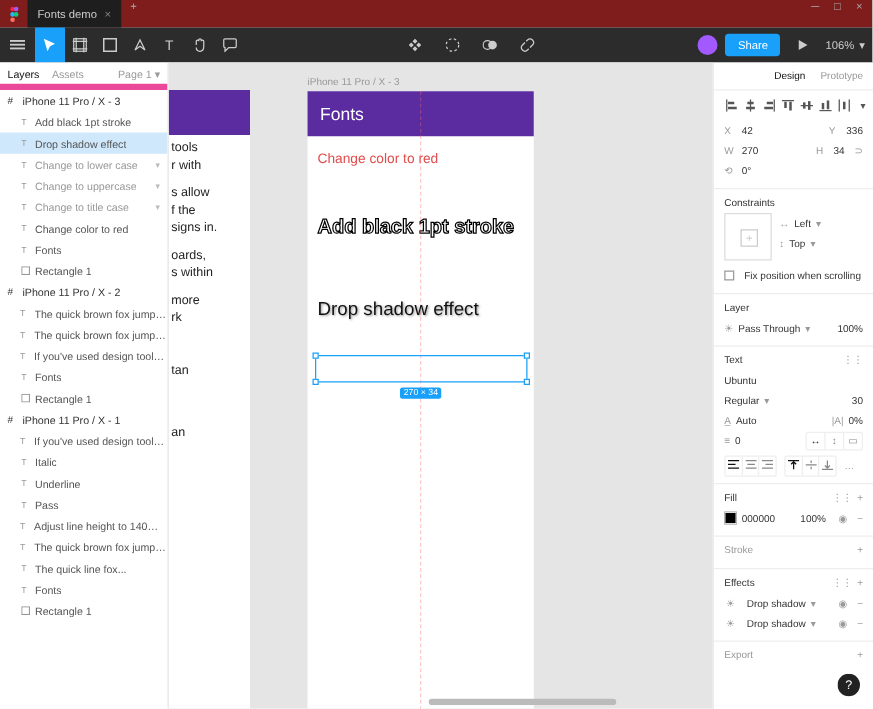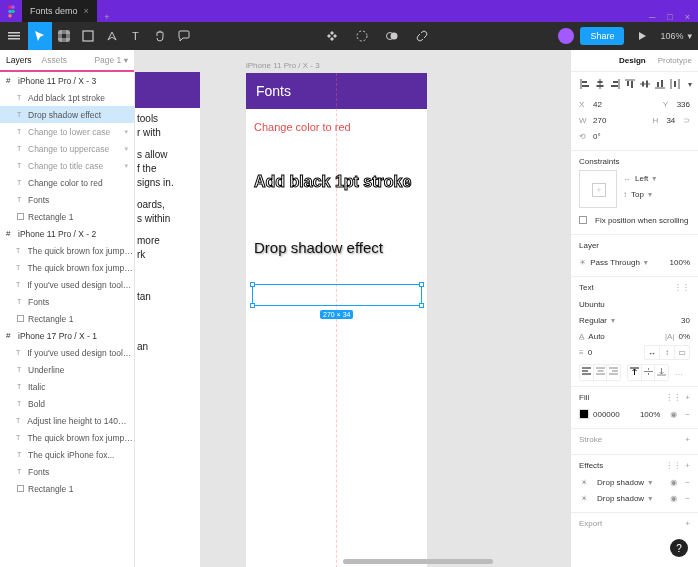--- a/index.html
+++ b/index.html
@@ -1,36 +1,36 @@
 <!DOCTYPE html>
 <html><head>
 <meta charset="utf-8">
 <style>
 * { box-sizing: border-box; margin: 0; padding: 0; font-family: -apple-system, BlinkMacSystemFont, "Segoe UI", sans-serif; }
 body { width: 698px; height: 567px; background: #e5e5e5; overflow: hidden; display: flex; flex-direction: column; }
-.titlebar { height: 22px; background: #6d28d9; color: #aaa; display: flex; align-items: flex-end; font-size: 9px; }
+.titlebar { height: 22px; background: #7f1d1d; color: #aaa; display: flex; align-items: flex-start; font-size: 9px; }
 .titlebar .logo { width: 22px; height: 22px; display: flex; align-items: center; justify-content: center; color: #fff; }
 .titlebar .tab { background: #1e1e1e; padding: 0 8px; height: 22px; display: flex; align-items: center; color: #ccc; }
 .titlebar .tab-close { margin-left: 6px; color: #888; }
 .titlebar .newtab { width: 20px; text-align: center; }
 .titlebar .winctrls { margin-left: auto; display: flex; gap: 12px; padding: 0 8px; color: #aaa; }
 
 .toolbar { height: 28px; background: #2c2c2c; display: flex; align-items: center; color: #ccc; font-size: 10px; }
 .toolbar .hamburger { width: 28px; height: 28px; display: flex; align-items: center; justify-content: center; }
 .toolbar .tool { width: 24px; height: 28px; display: flex; align-items: center; justify-content: center; }
 .toolbar .tool.selected { background: #18a0fb; color: #fff; }
 .toolbar svg { width: 12px; height: 12px; fill: currentColor; }
 .toolbar .right { margin-left: auto; display: flex; align-items: center; gap: 6px; padding-right: 6px; }
 .toolbar .avatar { width: 16px; height: 16px; border-radius: 50%; background: #a259ff; }
 .toolbar .share { background: #18a0fb; color: #fff; border: none; padding: 4px 10px; font-size: 9px; border-radius: 3px; }
 .toolbar .zoom { display: flex; align-items: flex-end; gap: 4px; color: #ccc; font-size: 9px; }
 
 .main { flex: 1; display: flex; overflow: hidden; background: #fff; }
 .leftpanel { width: 135px; background: #fff; border-right: 1px solid #e5e5e5; display: flex; flex-direction: column; overflow: hidden; font-size: 8.5px; color: #333; }
-.leftpanel .tabs { display: flex; align-items: center; height: 22px; border-bottom: 2px solid #ec4899; padding: 0 6px; }
+.leftpanel .tabs { display: flex; align-items: center; height: 22px; border-bottom: 5px solid #ec4899; padding: 0 6px; }
 .leftpanel .tabs .lt { margin-right: 10px; color: #999; }
 .leftpanel .tabs .lt.active { color: #111; font-weight: 500; }
 .leftpanel .tabs .page { margin-left: auto; color: #999; }
 .leftpanel .tree { overflow-y: auto; flex: 1; }
 .tree-item { display: flex; align-items: center; height: 17px; padding-left: 6px; gap: 4px; white-space: nowrap; overflow: hidden; text-overflow: ellipsis; }
 .tree-item.child { padding-left: 16px; color: #555; }
 .tree-item.grandchild { padding-left: 16px; color: #999; }
 .tree-item.selected { background: #cfe8fb; }
 .tree-item .hicon { width: 8px; font-size: 8px; color: #333; }
 .tree-item .ticon { width: 8px; display: flex; align-items: center; justify-content: center; color: #999; }
@@ -49,21 +49,21 @@
 .text-stroke { font-size:16px; font-weight:600; color:#fff; -webkit-text-stroke: 1px #000; padding: 8px; }
 .text-shadow { font-size:15px; font-weight:500; color:#111; text-shadow: 1px 1px 2px rgba(0,0,0,0.4); }
 .sel-box { position:absolute; border:1px solid #18a0fb; }
 .sel-handle { position:absolute; width:5px; height:5px; background:#fff; border:1px solid #18a0fb; }
 .sel-dim { position:absolute; background:#18a0fb; color:#fff; font-size:7px; padding:1px 3px; border-radius:2px; }
 .partial-text { color:#222; font-size:10px; line-height:1.4; padding:4px 0 4px 2px; white-space:pre-line; }
 
 .rightpanel { width: 128px; background: #fff; border-left:1px solid #e5e5e5; font-size:8px; color:#333; overflow-y:auto; }
 .rp-tabs { display:flex; height:22px; border-bottom:1px solid #eee; }
 .rp-tab { flex:0 0 auto; padding:0 6px; display:flex; align-items:center; color:#999; }
-.rp-tab.active { color:#111; font-weight:700;padding-left:48px; }
+.rp-tab.active { color:#111; font-weight:400;padding-left:48px; }
 .rp-section { padding:6px 8px; border-bottom:1px solid #eee; }
 .rp-row { display:flex; align-items:center; gap:4px; height:16px; }
 .rp-row .lbl { color:#999; width:10px; }
 .rp-row .val { color:#333; }
 .rp-row .spacer { flex:1; }
 .rp-title { display:flex; align-items:center; font-weight:500; margin-bottom:4px; color:#333; }
 .rp-title .icons { margin-left:auto; display:flex; gap:4px; color:#999; }
 .align-row { display:flex; gap:3px; margin-bottom:6px; }
 .align-row span { flex:0 0 auto; width:12px; height:12px; display:flex; align-items:center; justify-content:center; color:#555; }
 .align-row span svg { width:10px; height:10px; fill:currentColor; }
@@ -317,53 +317,53 @@
           <span class="ticon">
             <svg viewBox="0 0 8 8">
               <rect x="0.5" y="0.5" width="7" height="7" fill="none" stroke="currentColor"></rect>
             </svg>
           </span>
           <span class="lbl">Rectangle 1</span>
         </div>
 
       <div class="tree-item">
           <span class="hicon">#</span>
-          <span class="lbl">iPhone 17 Pro / X - 1</span>
+          <span class="lbl">iPhone 11 Pro / X - 1</span>
         </div>
       <div class="tree-item child">
           <span class="ticon">
             <svg viewBox="0 0 8 8">
               <text x="0" y="7" font-size="8">T</text>
             </svg>
           </span>
           <span class="lbl">If you've used design tools be...</span>
         </div>
       <div class="tree-item child">
           <span class="ticon">
             <svg viewBox="0 0 8 8">
               <text x="0" y="7" font-size="8">T</text>
             </svg>
           </span>
+          <span class="lbl">Italic</span>
+        </div>
+      <div class="tree-item child">
+          <span class="ticon">
+            <svg viewBox="0 0 8 8">
+              <text x="0" y="7" font-size="8">T</text>
+            </svg>
+          </span>
           <span class="lbl">Underline</span>
         </div>
       <div class="tree-item child">
           <span class="ticon">
             <svg viewBox="0 0 8 8">
               <text x="0" y="7" font-size="8">T</text>
             </svg>
           </span>
-          <span class="lbl">Italic</span>
-        </div>
-      <div class="tree-item child">
-          <span class="ticon">
-            <svg viewBox="0 0 8 8">
-              <text x="0" y="7" font-size="8">T</text>
-            </svg>
-          </span>
-          <span class="lbl">Bold</span>
+          <span class="lbl">Pass</span>
         </div>
       <div class="tree-item child">
           <span class="ticon">
             <svg viewBox="0 0 8 8">
               <text x="0" y="7" font-size="8">T</text>
             </svg>
           </span>
           <span class="lbl">Adjust line height to 140% an...</span>
         </div>
       <div class="tree-item child">
@@ -373,21 +373,21 @@
             </svg>
           </span>
           <span class="lbl">The quick brown fox jumped....</span>
         </div>
       <div class="tree-item child">
           <span class="ticon">
             <svg viewBox="0 0 8 8">
               <text x="0" y="7" font-size="8">T</text>
             </svg>
           </span>
-          <span class="lbl">The quick iPhone fox...</span>
+          <span class="lbl">The quick line fox...</span>
         </div>
       <div class="tree-item child">
           <span class="ticon">
             <svg viewBox="0 0 8 8">
               <text x="0" y="7" font-size="8">T</text>
             </svg>
           </span>
           <span class="lbl">Fonts</span>
         </div>
       <div class="tree-item child">

